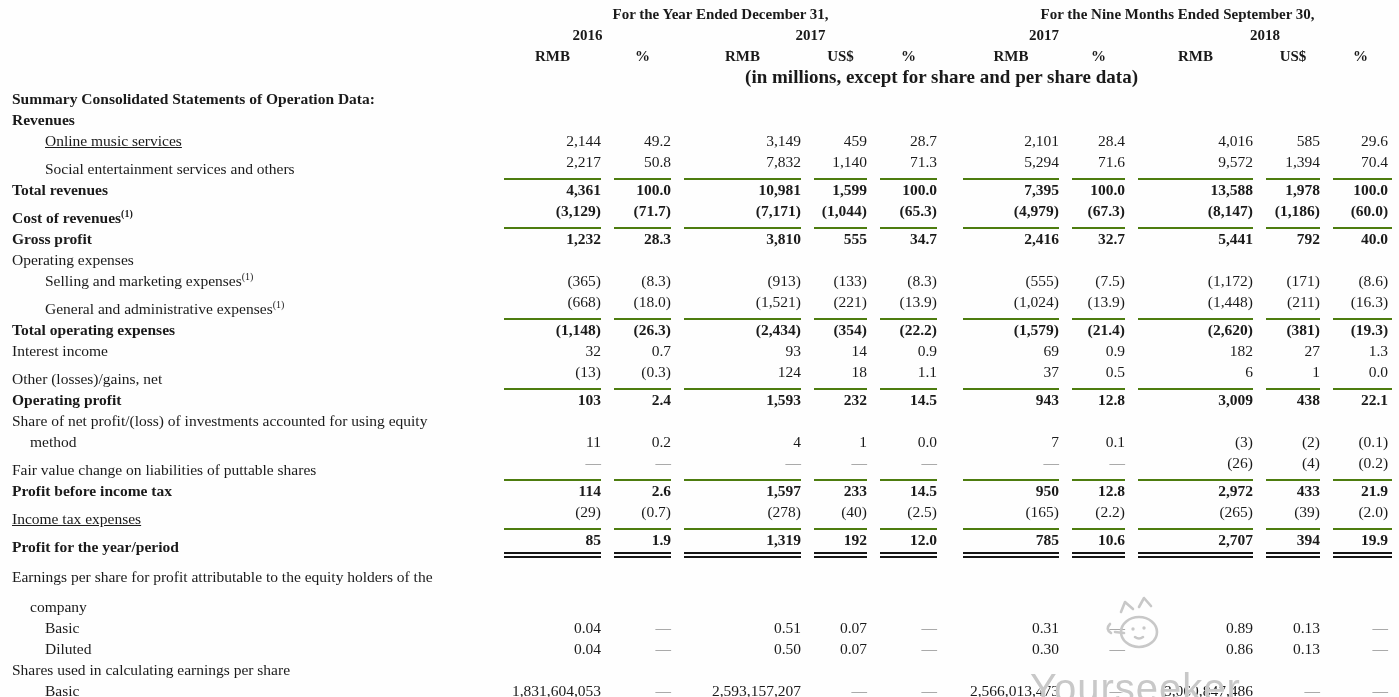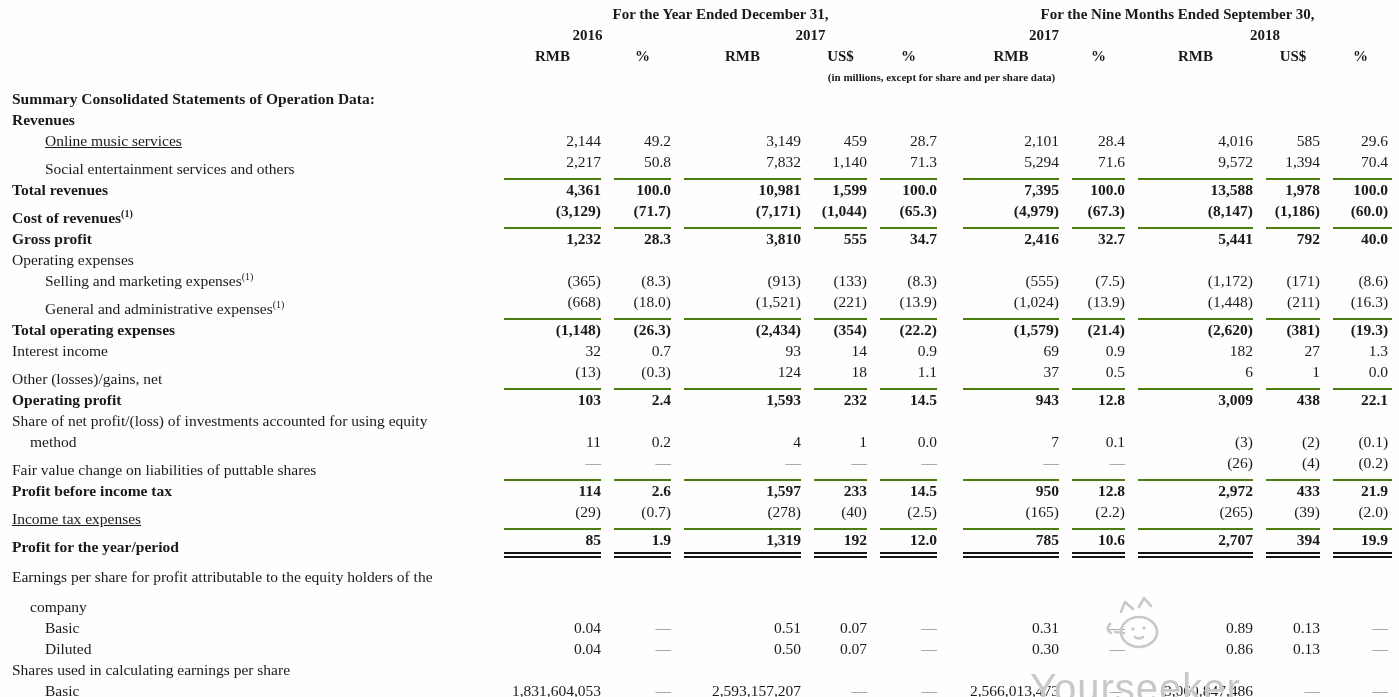--- a/index.html
+++ b/index.html
@@ -20,21 +20,21 @@
   td.c9 .cl, th.c9 .cl{padding-right:4px;}
   th.ctr{text-align:center;}
   .ul .cl{border-bottom:2px solid #4d7c0f;padding-bottom:6px;}
   .dul .cl{border-bottom:6px double #161616;padding-bottom:2px;}
   .b{font-weight:bold;}
   sup{font-size:10px;line-height:0;}
   .dash .cl{color:#8f8f8f;}
   tr.gaprow td .cl{padding-top:9px;}
   td.lbl .l2{padding-left:18px;}
   thead .toppad .cl{padding-top:4px;}
-  thead .note{text-align:center;font-size:11px;}
+  thead .note{text-align:center;font-size:19px;}
   thead .note .cl{padding-bottom:2px;}
   
   .watermark{
     position:absolute;left:1030px;top:596px;z-index:5;
     display:flex;align-items:center;gap:12px;
     color:#c8c8c8;
     font-family:"Liberation Sans","DejaVu Sans",sans-serif;
     font-size:40px;font-weight:500;letter-spacing:1px;
     text-shadow:0 1px 0 #ffffff;
     pointer-events:none;

